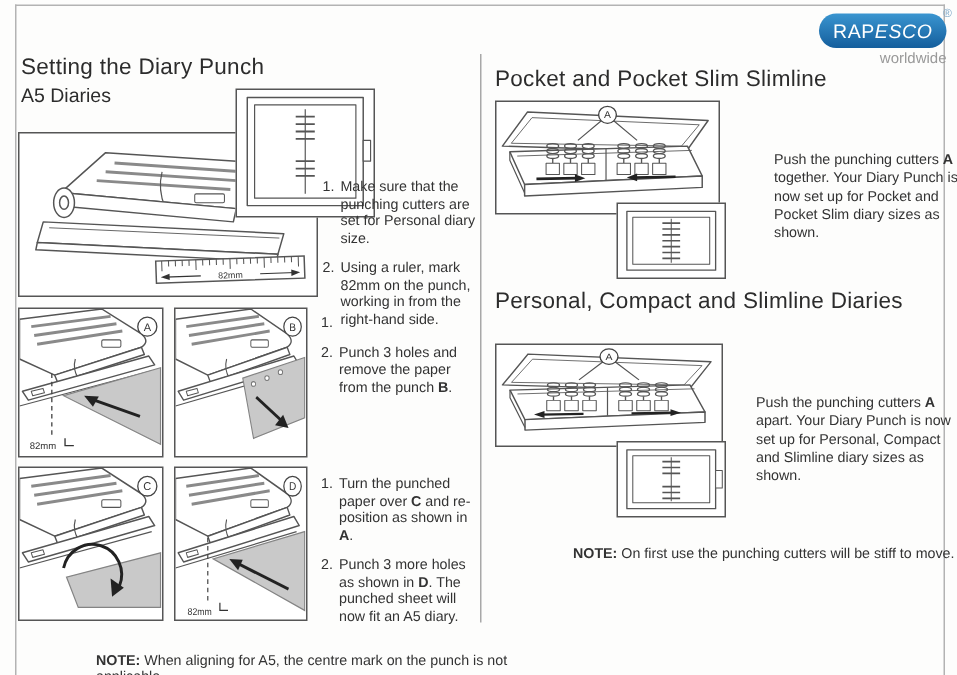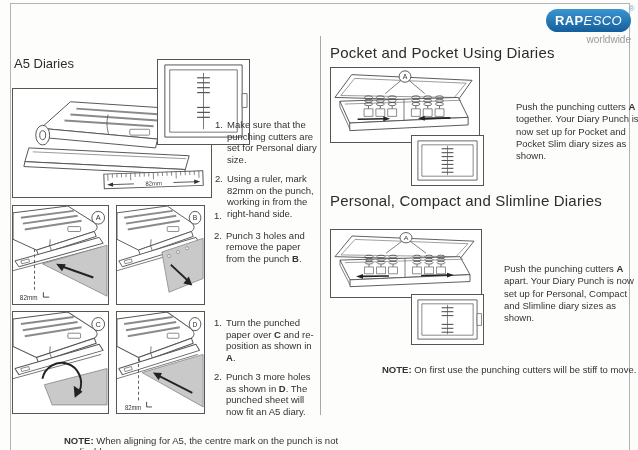--- a/index.html
+++ b/index.html
@@ -17,21 +17,21 @@
   .step{display:flex;margin-bottom:8px;}
   .step .num{flex:0 0 12px;}
   .para{position:absolute;font-size:9.5px;line-height:1.3;margin:0;}
   .note{position:absolute;font-size:9.5px;margin:12px;padding-left:40px;}
   b{font-weight:700;}
   
   .logo-pill{position:absolute;left:546px;top:9px;width:85px;height:23px;border-radius:12px;
              background:linear-gradient(180deg,#3a95d0,#145e9c);
              display:flex;align-items:center;justify-content:center;
              color:#fff;font-size:13px;letter-spacing:.4px;}
-  .logo-pill .bold{font-weight:700;}
+  .logo-pill .bold{font-weight:400;}
   .logo-pill .light{font-weight:400;font-style:italic;}
   .logo-reg{position:absolute;right:-4px;top:-5px;font-size:8px;color:#7fa9c9;}
   .tagline{position:absolute;left:520px;top:34px;width:111px;text-align:right;
            font-size:10px;color:#999;}
   svg text{fill:#333;}
 </style>
 </head>
 <body>
 
 <div class="page">
@@ -90,20 +90,21 @@
             <rect x="57.5" y="43" width="9" height="8"></rect>
           <rect x="81.5" y="43" width="9" height="8"></rect>
             <rect x="93.5" y="43" width="9" height="8"></rect>
             <rect x="105.5" y="43" width="9" height="8"></rect>
         </g>
         <path d="M71,13 L55,27 M79,13 L95,27" stroke-width="0.8"></path>
       </g>
     </defs>
   </svg>
 
+  <h1 class="h1" style="left:14px;top:36px;">Setting the Diary Punch</h1>
   <h2 class="h2" style="left:14px;top:56px;">A5 Diaries</h2>
 
   <div class="illus" style="left:12px;top:88px;width:200px;height:110px;">
     <svg viewBox="0 0 200 110" preserveAspectRatio="none">
       <g stroke="#555" fill="none" stroke-width="1" stroke-linejoin="round">
         <path d="M28,40 L58,13 L164,20 Q174,24 166,30 L146,51 Z" fill="#fff"></path>
         <path d="M64,20 L150,26 M58,26 L146,32 M52,32 L142,38" stroke="#8a8a8a" stroke-width="2"></path>
         <rect x="118" y="41" width="20" height="6" rx="1" stroke-width="0.7"></rect>
         <path d="M96,26 Q93,38 98,50" stroke-width="0.8"></path>
         <path d="M28,40 L146,51 L144,60 L26,49 Z" fill="#fff"></path>
@@ -252,21 +253,21 @@
 
   <div class="divider"></div>
 
   <div class="logo-pill">
     <span class="bold">RAP</span>
       <span class="light">ESCO</span>
     <span class="logo-reg">®</span>
   </div>
   <div class="tagline">worldwide</div>
 
-  <h1 class="h1" style="left:330px;top:44px;">Pocket and Pocket Using Diaries</h1>
+  <h1 class="h1" style="left:330px;top:44px;">Pocket and Pocket Slim Slimline</h1>
 
   <div class="illus" style="left:330px;top:67px;width:150px;height:76px;">
     <svg viewBox="0 0 150 78" preserveAspectRatio="none">
       <use href="#punch-top"></use>
       <g>
         <line x1="27" y1="54" x2="55" y2="53.5" stroke="#222" stroke-width="1.8"></line>
         <polygon points="60,53.5 53,50.8 53,56.2" fill="#222"></polygon>
         <line x1="121" y1="52.5" x2="93" y2="53" stroke="#222" stroke-width="1.8"></line>
         <polygon points="88,53 95,50.3 95,55.7" fill="#222"></polygon>
       </g>

